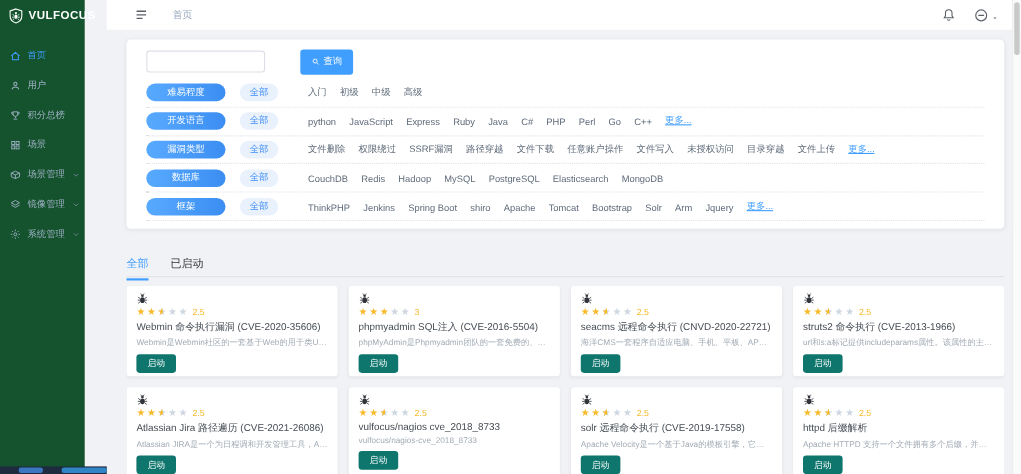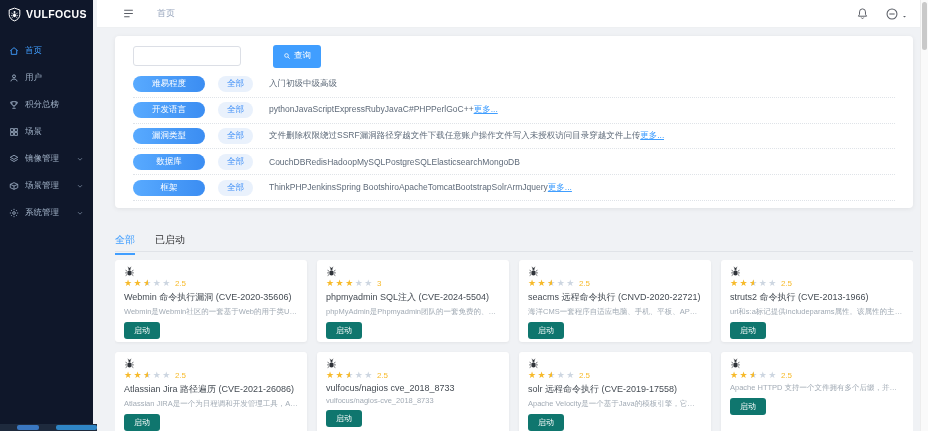--- a/index.html
+++ b/index.html
@@ -1,20 +1,20 @@
 <!DOCTYPE html>
 <html><head>
 <meta charset="utf-8">
 <style>
   * { margin:0; padding:0; box-sizing:border-box; }
   html,body { width:928px; height:431px; overflow:hidden; }
   body { position:relative; background:#f0f2f5; font-family:"Liberation Sans","DejaVu Sans",sans-serif; }
 
   
-  .sidebar { position:absolute; left:0; top:0; width:93px; height:431px; background:#0f172a; z-index:4; }
+  .sidebar { position:absolute; left:0; top:0; width:77px; height:431px; background:#14532d; z-index:4; }
   .logo { height:28px; display:flex; align-items:center; gap:4px; padding:0 7px; color:#fff; }
   .logo-icon svg { width:15px; height:15px; display:block; }
   .logo-text { font-size:10.5px; font-weight:bold; letter-spacing:.4px; }
   .menu { margin-top:9px; }
   .side-item { height:27px; display:flex; align-items:center; gap:6px; padding:0 9px; color:#9fb0c5; font-size:8.5px; cursor:pointer; white-space:nowrap; }
   .side-item .icon { display:flex; }
   .side-item .icon svg { width:10px; height:10px; display:block; }
   .side-item.active { color:#409EFF; }
   .side-item .chev { margin-left:auto; color:#76869c; display:flex; }
   .side-item .chev svg { width:8px; height:8px; }
@@ -39,21 +39,21 @@
 
   
   .panel { position:absolute; left:115px; top:36px; width:798px; height:172px; background:#fff; border-radius:4px; box-shadow:0 1px 5px rgba(0,0,0,.07); padding:0 18px; z-index:1; }
   .search-row { height:36px; display:flex; align-items:center; gap:32px; padding-top:4px; }
   .search-input { width:108px; height:20px; border:1px solid #dcdfe6; border-radius:3px; outline:none; font-size:9px; padding:0 6px; }
   .search-btn { width:48px; height:23px; background:#409EFF; border:none; border-radius:3px; color:#fff; font-size:8.5px; display:flex; align-items:center; justify-content:center; gap:3px; cursor:pointer; font-family:inherit; }
   .search-btn svg { width:8px; height:8px; }
   .filter-row { height:25.8px; display:flex; align-items:center; border-bottom:1px dotted #dfe3e8; }
   .pill { width:72px; height:16px; border-radius:8px; background:linear-gradient(90deg,#58aaff,#3b8df2); color:#fff; font-size:8.5px; display:flex; align-items:center; justify-content:center; flex:none; }
   .chip-all { margin-left:13px; padding:2px 9px; border-radius:8px; background:#e9f1fc; color:#3f8ff7; font-size:8.5px; flex:none; cursor:pointer; }
-  .opts { display:flex; align-items:flex-start; gap:0; margin-left:16px; font-size:8.5px; color:#5f6b7a; white-space:nowrap; overflow:hidden; }
+  .opts { display:flex; align-items:flex-end; gap:12px; margin-left:27px; font-size:8.5px; color:#5f6b7a; white-space:nowrap; overflow:hidden; }
   .opt { cursor:pointer; flex:none; }
   .more { color:#409EFF; cursor:pointer; flex:none; font-size:8.5px;text-decoration:underline; }
 
   
   .tabs { position:absolute; left:115px; top:233px; display:flex; gap:20px; font-size:10px; z-index:1; }
   .tab { padding-bottom:6px; cursor:pointer; color:#303133; }
   .tab.active { color:#409EFF; border-bottom:2px solid #409EFF; }
   .tabs-divider { position:absolute; left:115px; width:798px; top:251px; border-bottom:1px solid #e0e3e8; }
 
   
@@ -125,39 +125,39 @@
               <rect x="13.5" y="4" width="6.5" height="6.5"></rect>
               <rect x="4" y="13.5" width="6.5" height="6.5"></rect>
               <rect x="13.5" y="13.5" width="6.5" height="6.5"></rect>
             </svg>
           </span>
           <span class="side-label">场景</span>
         </div>
         <div class="side-item">
           <span class="icon">
             <svg viewBox="0 0 24 24" fill="none" stroke="currentColor" stroke-width="2">
-              <path d="M12 3l9 5-9 5-9-5 9-5z"></path>
-              <path d="M3 13l9 5 9-5"></path>
-            </svg>
-          </span>
-          <span class="side-label">镜像管理</span>
+              <path d="M3 8l9-4 9 4-9 4-9-4z"></path>
+              <path d="M3 8v8l9 4 9-4V8M12 12v8"></path>
+            </svg>
+          </span>
+          <span class="side-label">场景管理</span>
           <span class="chev">
             <svg viewBox="0 0 24 24" fill="none" stroke="currentColor" stroke-width="2.4">
               <path d="M6 9.5l6 6 6-6"></path>
             </svg>
           </span>
         </div>
         <div class="side-item">
           <span class="icon">
             <svg viewBox="0 0 24 24" fill="none" stroke="currentColor" stroke-width="2">
-              <path d="M3 8l9-4 9 4-9 4-9-4z"></path>
-              <path d="M3 8v8l9 4 9-4V8M12 12v8"></path>
-            </svg>
-          </span>
-          <span class="side-label">场景管理</span>
+              <path d="M12 3l9 5-9 5-9-5 9-5z"></path>
+              <path d="M3 13l9 5 9-5"></path>
+            </svg>
+          </span>
+          <span class="side-label">镜像管理</span>
           <span class="chev">
             <svg viewBox="0 0 24 24" fill="none" stroke="currentColor" stroke-width="2.4">
               <path d="M6 9.5l6 6 6-6"></path>
             </svg>
           </span>
         </div>
         <div class="side-item">
           <span class="icon">
             <svg viewBox="0 0 24 24" fill="none" stroke="currentColor" stroke-width="2">
               <circle cx="12" cy="12" r="3.2"></circle>
@@ -340,21 +340,21 @@
             </svg>
           </span>
           <div class="stars">
             <span class="star full">★</span>
             <span class="star full">★</span>
             <span class="star full">★</span>
             <span class="star">★</span>
             <span class="star">★</span>
             <span class="rating-num">3</span>
           </div>
-          <div class="card-title">phpmyadmin SQL注入 (CVE-2024-5504)</div>
+          <div class="card-title">phpmyadmin SQL注入 (CVE-2016-5504)</div>
           <div class="card-desc">phpMyAdmin是Phpmyadmin团队的一套免费的、基于Web的...</div>
           <button class="start-btn">启动</button>
         </div>
         <div class="card">
           <span class="bug">
             <svg viewBox="0 0 24 24">
               <ellipse cx="12" cy="15" rx="4.6" ry="5.6" fill="currentColor"></ellipse>
               <circle cx="12" cy="6.2" r="2.6" fill="currentColor"></circle>
               <g fill="none" stroke="currentColor" stroke-width="1.6">
                 <path d="M7.6 12 3.4 9.2M7.4 15H2.6M7.6 18l-4 3M16.4 12l4.2-2.8M16.6 15h4.8M16.4 18l4 3M10.2 4.2 8.6 1.8M13.8 4.2l1.6-2.4"></path>
@@ -472,20 +472,21 @@
             </svg>
           </span>
           <div class="stars">
             <span class="star full">★</span>
             <span class="star full">★</span>
             <span class="star half">★<span class="fill">★</span></span>
             <span class="star">★</span>
             <span class="star">★</span>
             <span class="rating-num">2.5</span>
           </div>
+          <div class="card-title">httpd 后缀解析</div>
           <div class="card-desc">Apache HTTPD 支持一个文件拥有多个后缀，并为不同后缀...</div>
           <button class="start-btn">启动</button>
         </div>
       </div>
   </main>
 
   <div class="vscrollbar">
     <div class="vthumb"></div>
   </div>
 

